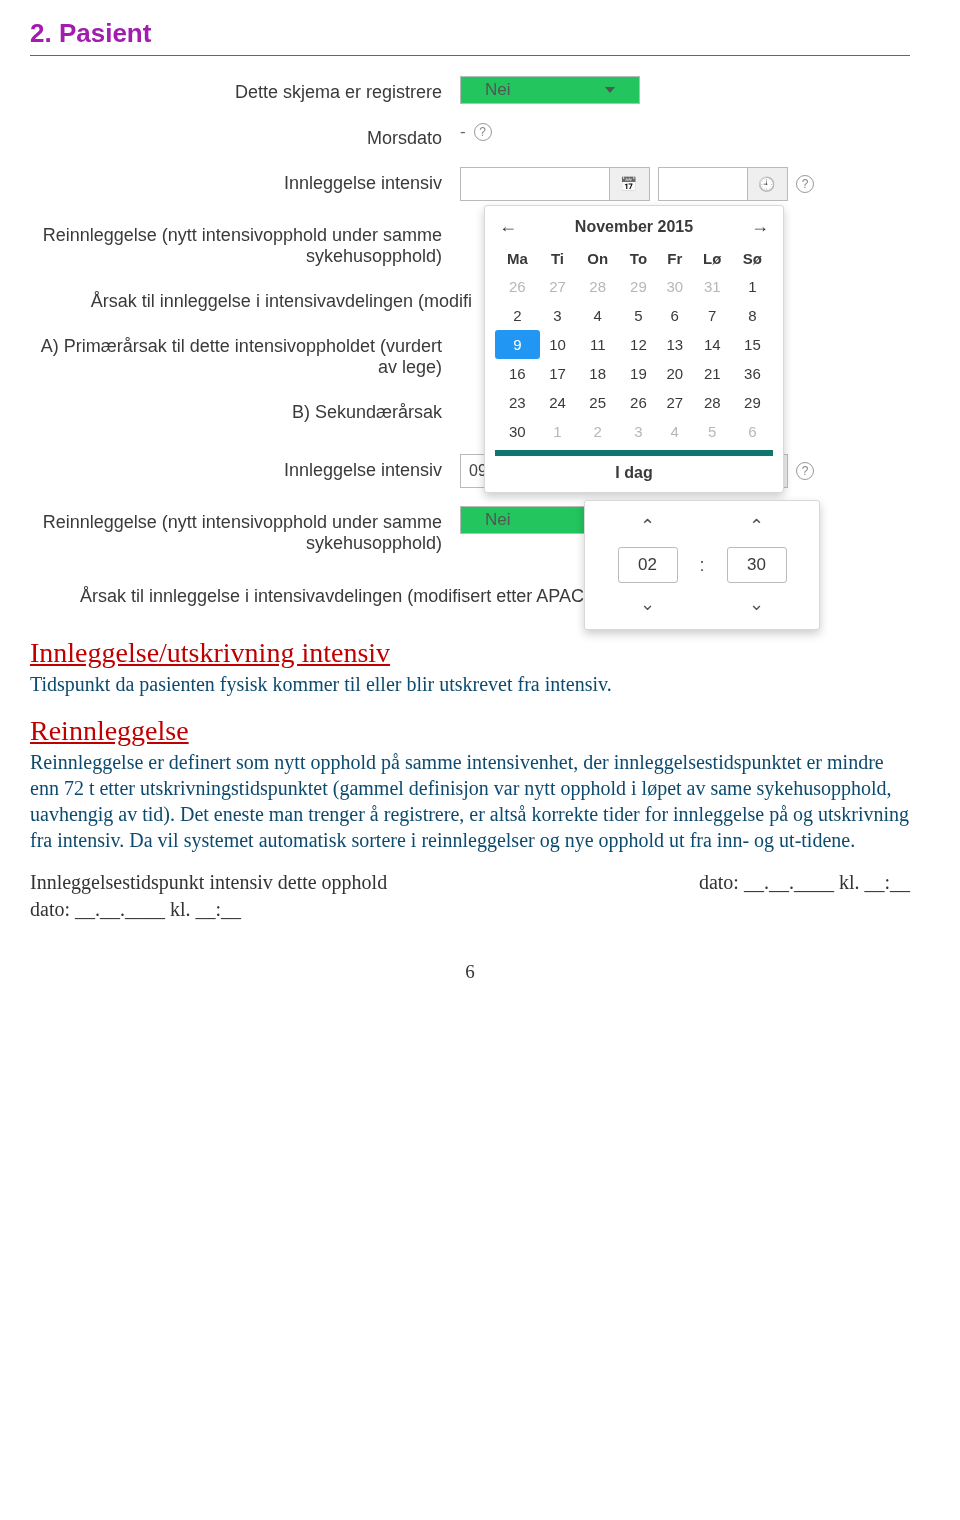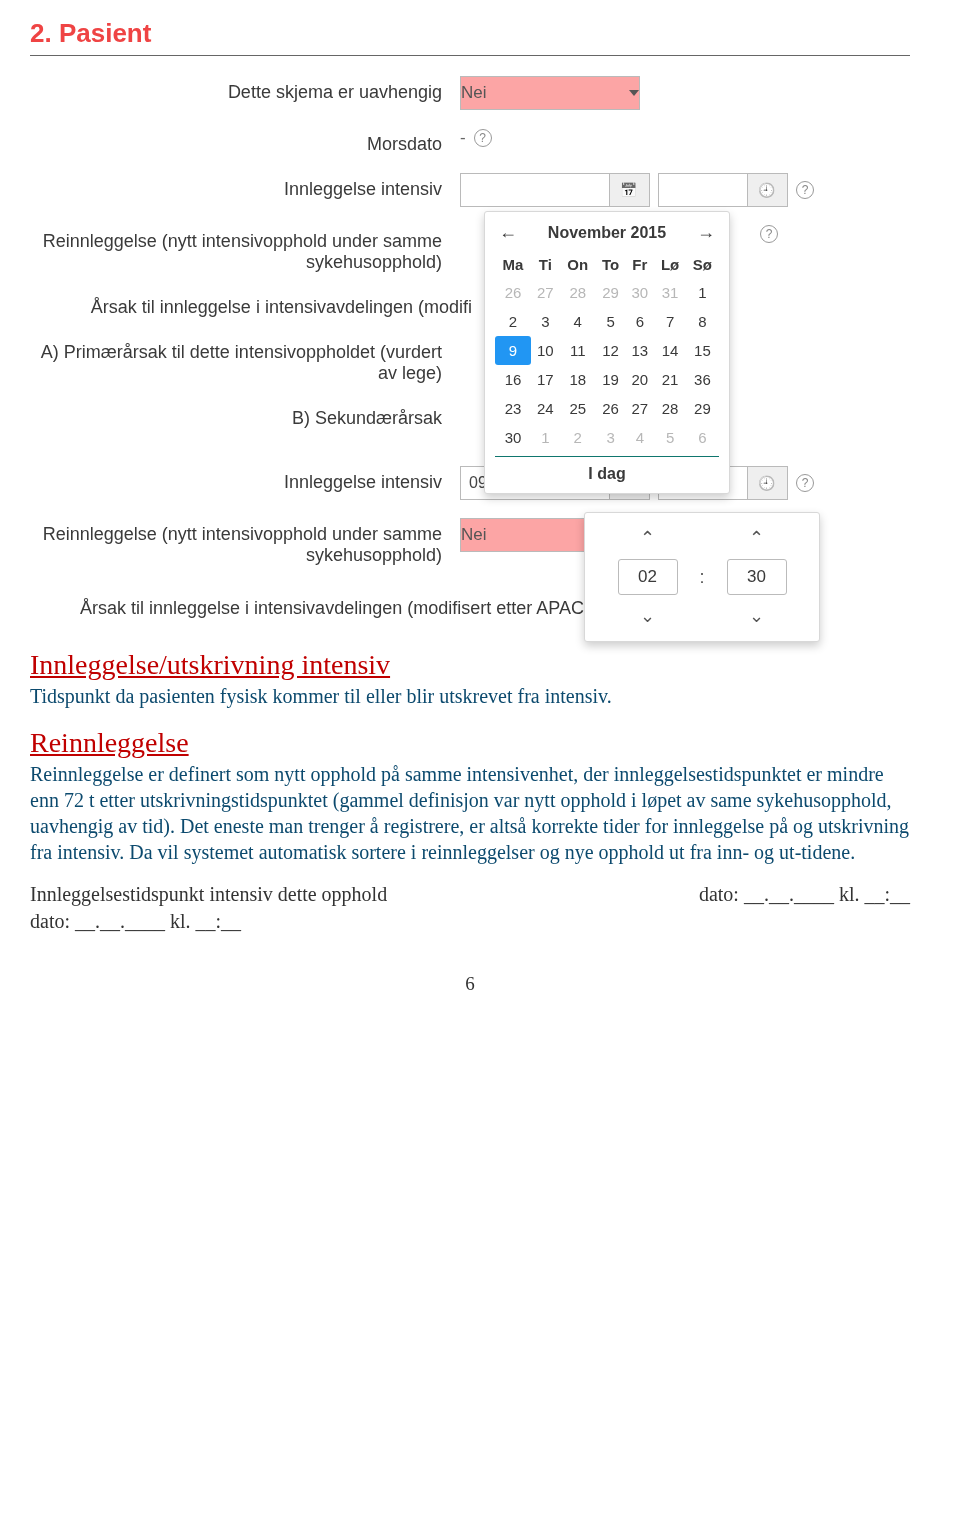--- a/index.html
+++ b/index.html
@@ -8,21 +8,21 @@
     font-size: 16px;
     color: #333;
     background: #fff;
     width: 960px;
     margin: 0 auto;
     padding: 10px 50px 40px 30px;
   }
   .section-title {
     font-size: 26px;
     font-weight: bold;
-    color: #ef4444;
+    color: #a21caf;
     padding: 8px 0 6px 0;
     border-bottom: 1px solid #666;
     margin-bottom: 20px;
   }
   .form-area {
     font-size: 18px;
     color: #3a3a3a;
   }
   .row {
     display: flex;
@@ -36,26 +36,26 @@
     padding-top: 6px;
   }
   .ctrl-col {
     display: flex;
     align-items: center;
     gap: 8px;
     position: relative;
   }
   .select-box, .text-box {
     border: 1px solid #bababa;
-    background: #fca5a5;
-    height: 34px;
+    background: #22c55e;
+    height: 28px;
     display: flex;
     align-items: center;
     justify-content: space-between;
-    padding: 0 0;
+    padding: 0 24px;
     font-size: 17px;
     color: #555;
   }
   .select-box { width: 180px; }
   .select-box.wide { width: 190px; }
   .chev {
     width: 0; height: 0;
     border-left: 5px solid transparent;
     border-right: 5px solid transparent;
     border-top: 6px solid #555;
@@ -85,21 +85,21 @@
     display: flex; align-items: center; justify-content: center;
     color: #4a4a4a;
   }
   .time-input { width: 90px; }
   .dash { color: #666; font-size: 17px; }
 
   
   .datepicker {
     position: absolute;
     top: 38px; left: 24px;
-    width: 246px;
+    width: 300px;
     background: #fff;
     border: 1px solid #d8d8d8;
     box-shadow: 0 4px 10px rgba(0,0,0,0.2);
     border-radius: 3px;
     padding: 6px 10px 4px 10px;
     z-index: 5;
     font-size: 16px;
   }
   .dp-head {
     display: flex; justify-content: space-between; align-items: center;
@@ -116,21 +116,21 @@
   }
   td.muted { color: #b7b7b7; }
   td.selected {
     background: #2196f3;
     color: #fff;
     border-radius: 3px;
   }
   .dp-today {
     text-align: center; font-weight: bold;
     padding: 8px 0 6px 0;
-    border-top: 1px solid #0f766e;
+    border-top: 6px solid #0f766e;
     margin-top: 4px;
     cursor: pointer;
   }
 
   
   .timepicker {
     position: absolute;
     top: 46px; right: -6px;
     width: 236px;
     background: #fff;
@@ -175,21 +175,21 @@
   .tp-btn.down::before { content:"⌄"; }
 </style>
 </head>
 <body>
 
 <div class="section-title">2. Pasient</div>
 
 <div class="form-area">
 
   <div class="row">
-    <div class="label-col">Dette skjema er uavhengig</div>
+    <div class="label-col">Dette skjema er registrere</div>
     <div class="ctrl-col">
       <div class="select-box">
         <span>Nei</span>
         <span class="chev"></span>
       </div>
     </div>
   </div>
 
   <div class="row">
     <div class="label-col">Morsdato</div>

